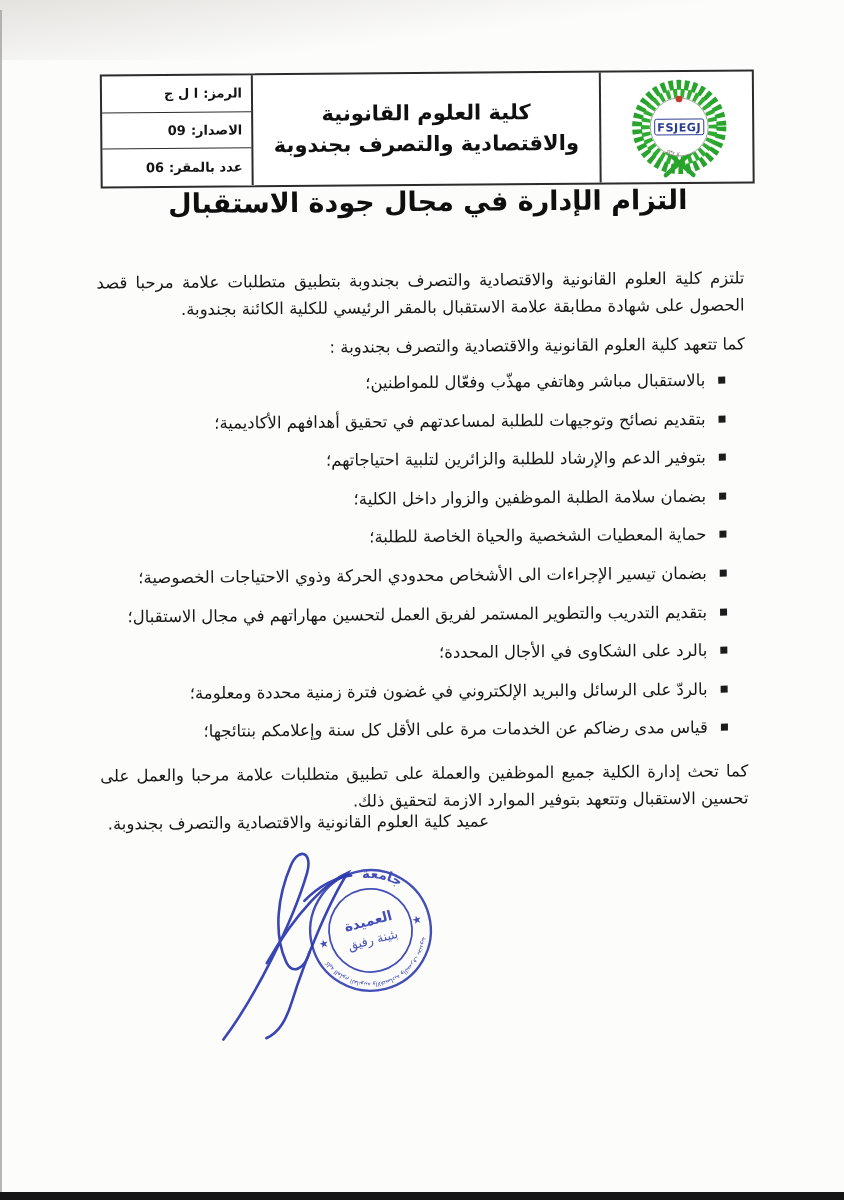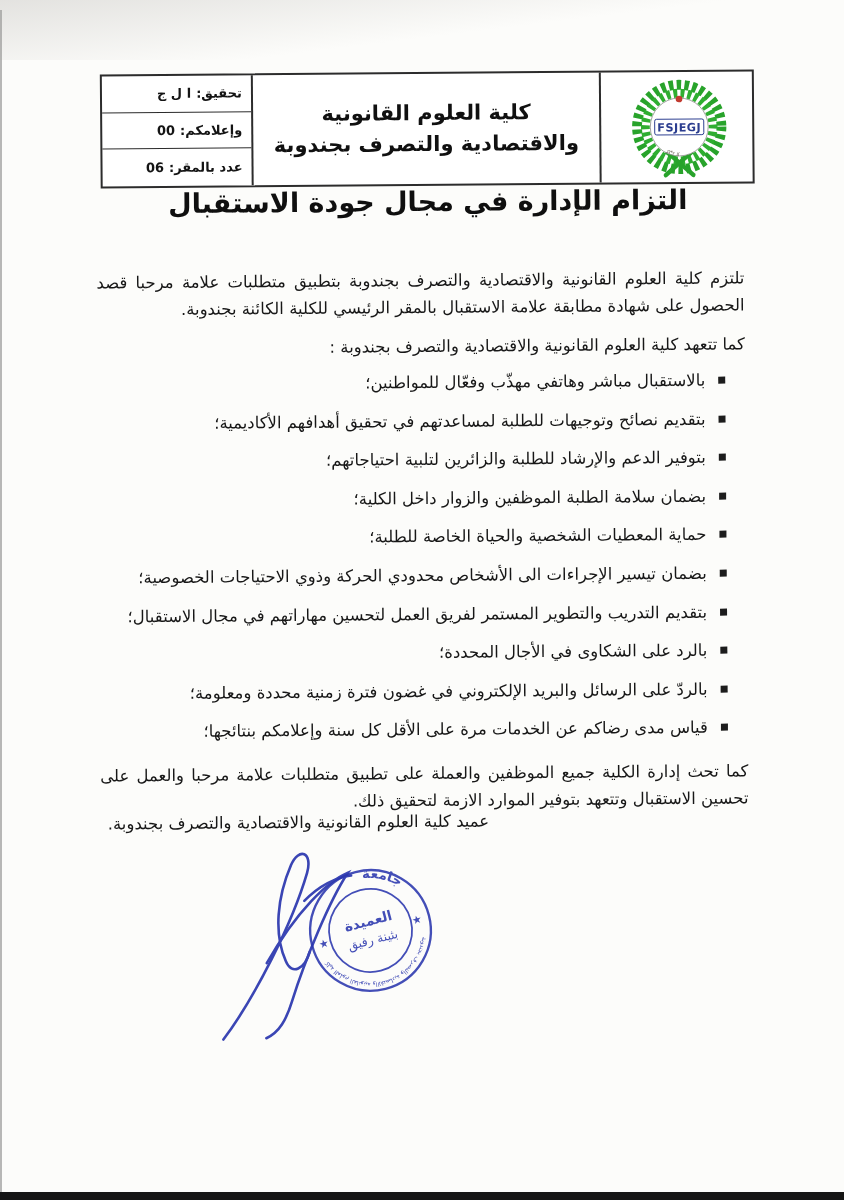--- a/index.html
+++ b/index.html
@@ -86,26 +86,26 @@
 
 <div class="scan">
   <div class="scan-shade-top"></div>
   <div class="scan-edge-left"></div>
 
   <div class="doc">
 
     <div class="hdr-table">
       <div class="hdr-meta">
         <div class="hdr-meta-row">
-          <span>تحقيق:</span>
+          <span>الرمز:</span>
           <span>ا ل ج</span>
         </div>
         <div class="hdr-meta-row">
-          <span>وإعلامكم:</span>
-          <span>00</span>
+          <span>الاصدار:</span>
+          <span>09</span>
         </div>
         <div class="hdr-meta-row">
           <span>عدد بالمقر:</span>
           <span>06</span>
         </div>
       </div>
 
       <div class="hdr-name">كلية العلوم القانونية والاقتصادية والتصرف بجندوبة</div>
 
       <div class="hdr-logo">

